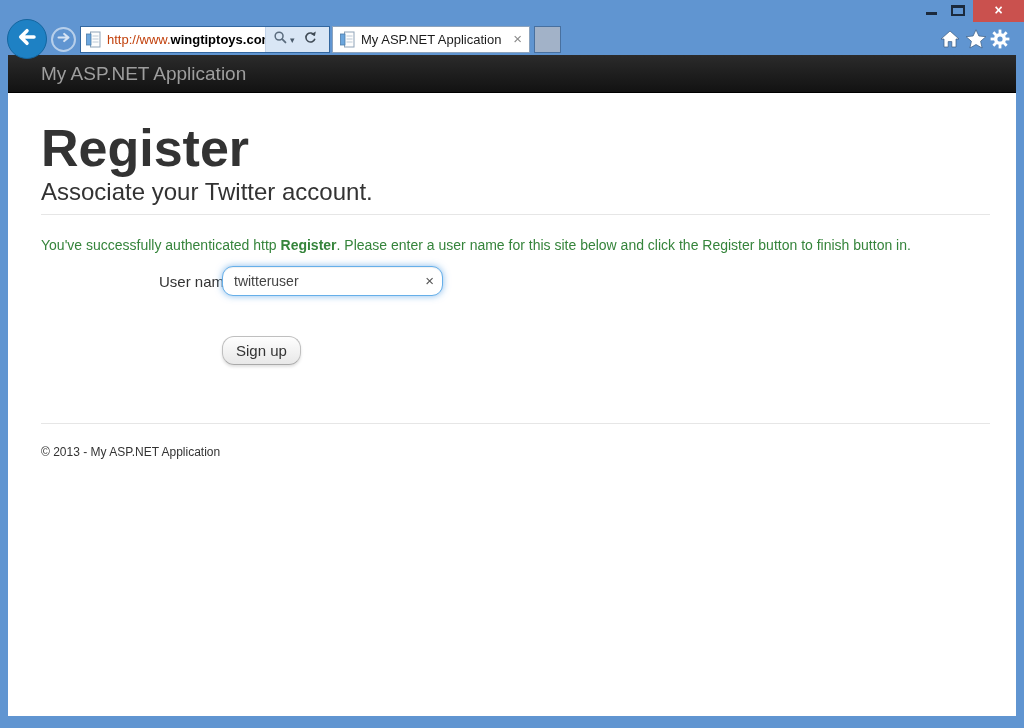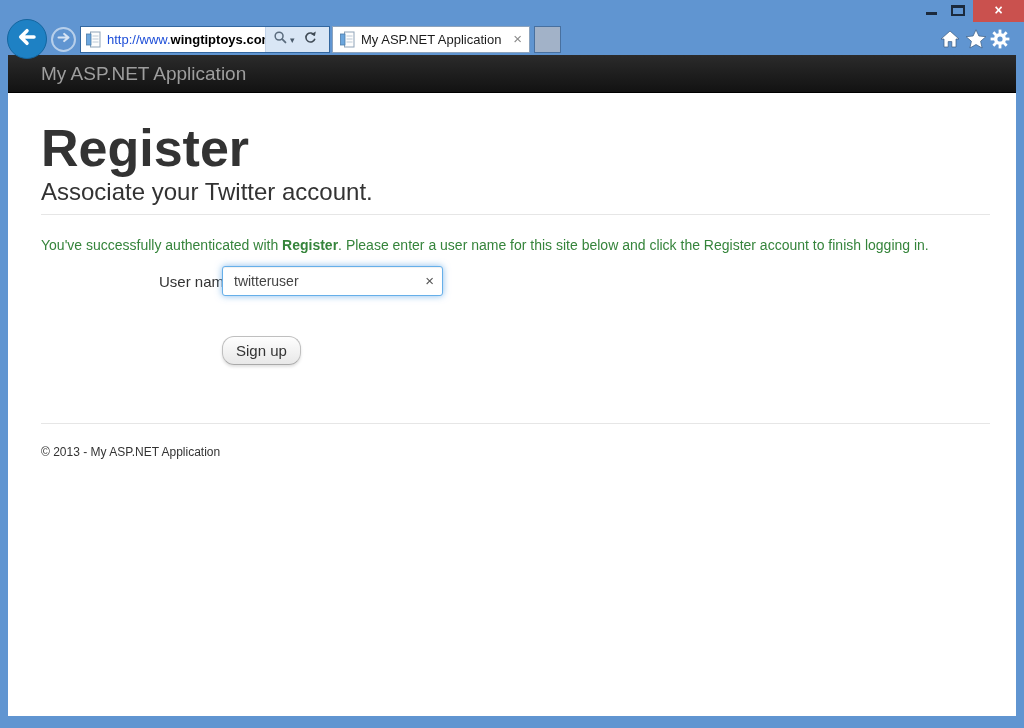--- a/index.html
+++ b/index.html
@@ -14,21 +14,21 @@
   .btn-close { position:absolute; left:973px; top:0; width:51px; height:22px; background:#ca514e; color:#fff; text-align:center; line-height:21px; font-size:14px; font-weight:bold; cursor:pointer; }
 
   
   .btn-back { position:absolute; left:7px; top:19px; width:40px; height:40px; border-radius:50%; background:#1e81c4; border:1px solid #14659f; z-index:6; display:flex; align-items:center; justify-content:center; cursor:pointer; }
   .btn-fwd { position:absolute; left:51px; top:27px; width:25px; height:25px; border-radius:50%; border:2px solid rgba(255,255,255,.55); display:flex; align-items:center; justify-content:center; cursor:default; }
 
   
   .addressbar { position:absolute; left:80px; top:26px; width:250px; height:27px; background:#fff; border:1px solid #33679f; cursor:text; }
   .addressbar .favicon { position:absolute; left:5px; top:4px; }
   .url { position:absolute; left:26px; top:0; height:25px; line-height:25px; font-size:13px; white-space:nowrap; }
-  .url .dim { color:#1d4ed8;text-align:right; }
+  .url .dim { color:#c2410c;text-align:right; }
   .url .domain { color:#000; font-weight:600; }
   .addr-right { position:absolute; right:0; top:0; width:64px; height:25px; background:#d9e6f5; border-left:1px solid #c3d4ea; display:flex; align-items:center; }
   .addr-right .mag { margin-left:7px; cursor:pointer; }
   .addr-caret { font-size:9px; color:#4a5a6b; margin-left:2px; cursor:pointer; }
   .addr-right .refresh { margin-left:8px; cursor:pointer; }
 
   
   .tab { position:absolute; left:332px; top:26px; width:198px; height:27px; background:#fff; border:1px solid #8ca3bd; cursor:pointer; }
   .tab .favicon { position:absolute; left:7px; top:4px; }
   .tab-title { position:absolute; left:28px; top:0; height:25px; line-height:25px; font-size:13px; color:#1b1b1b; white-space:nowrap; }
@@ -49,21 +49,21 @@
   .page { position:absolute; left:8px; top:93px; width:1008px; height:623px; background:#fff; color:#333; }
   .h1 { position:absolute; left:33px; top:25px; font-size:52px; font-weight:bold; color:#333; }
   .h2 { position:absolute; left:33px; top:85px; font-size:24px; font-weight:normal; color:#333;text-align:center; }
   .hr { position:absolute; left:33px; width:949px; height:1px; background:#e6e6e6; }
   .hr1 { top:121px; }
   .hr2 { top:330px; }
   .msg { position:absolute; left:33px; top:144px; font-size:14px; color:#35843b; white-space:nowrap; }
   .msg b { font-weight:bold; }
   .form-label { position:absolute; left:125px; top:180px; font-size:15px; color:#333;margin-left:26px; }
   .input-wrap { position:absolute; left:214px; top:173px; width:221px; height:30px; }
-  .input-wrap input { width:100%; height:100%; border:1px solid #66afe9; border-radius:3px; padding:0 26px 0 11px; font-size:14px; color:#444; font-family:"Liberation Sans",sans-serif; box-shadow:0 0 7px rgba(96,166,230,.75), inset 0 1px 1px rgba(0,0,0,.06); outline:none; }
+  .input-wrap input { width:100%; height:100%; border:1px solid #66afe9; border-radius:11px; padding:0 26px 0 11px; font-size:14px; color:#444; font-family:"Liberation Sans",sans-serif; box-shadow:0 0 7px rgba(96,166,230,.75), inset 0 1px 1px rgba(0,0,0,.06); outline:none; }
   .input-clear { position:absolute; right:9px; top:0; height:30px; line-height:29px; font-size:15px; color:#555; cursor:pointer; }
   .btn-signup { position:absolute; left:214px; top:243px; padding:4px 13px; height:29px; font-size:15px; color:#333; font-family:"Liberation Sans",sans-serif; background:linear-gradient(#fefefe,#e8e8e8); border:1px solid #bfbfbf; border-bottom-color:#a9a9a9; border-radius:12px; box-shadow:0 2px 3px rgba(0,0,0,.12); cursor:pointer; }
   .footer { position:absolute; left:33px; top:352px; font-size:12px; color:#333; }
 </style>
 </head>
 <body>
 
 <div class="window">
 
   <div class="btn-min"></div>
@@ -153,21 +153,21 @@
 
   <div class="navbar">
     <span class="navbar-title">My ASP.NET Application</span>
   </div>
 
   <div class="page">
     <div class="h1">Register</div>
     <div class="h2">Associate your Twitter account.</div>
     <div class="hr hr1"></div>
 
-    <div class="msg"><span>You've successfully authenticated with </span><b>Register</b><span>. Please enter a user name for this site below and click the Register account to finish logging in.</span></div>
+    <div class="msg"><span>You've successfully authenticated http </span><b>Register</b><span>. Please enter a user name for this site below and click the Register button to finish button in.</span></div>
 
     <label class="form-label">User name</label>
     <div class="input-wrap">
       <input type="text" value="twitteruser" style="">
       <span class="input-clear">×</span>
     </div>
 
     <button class="btn-signup">Sign up</button>
 
     <div class="hr hr2"></div>

